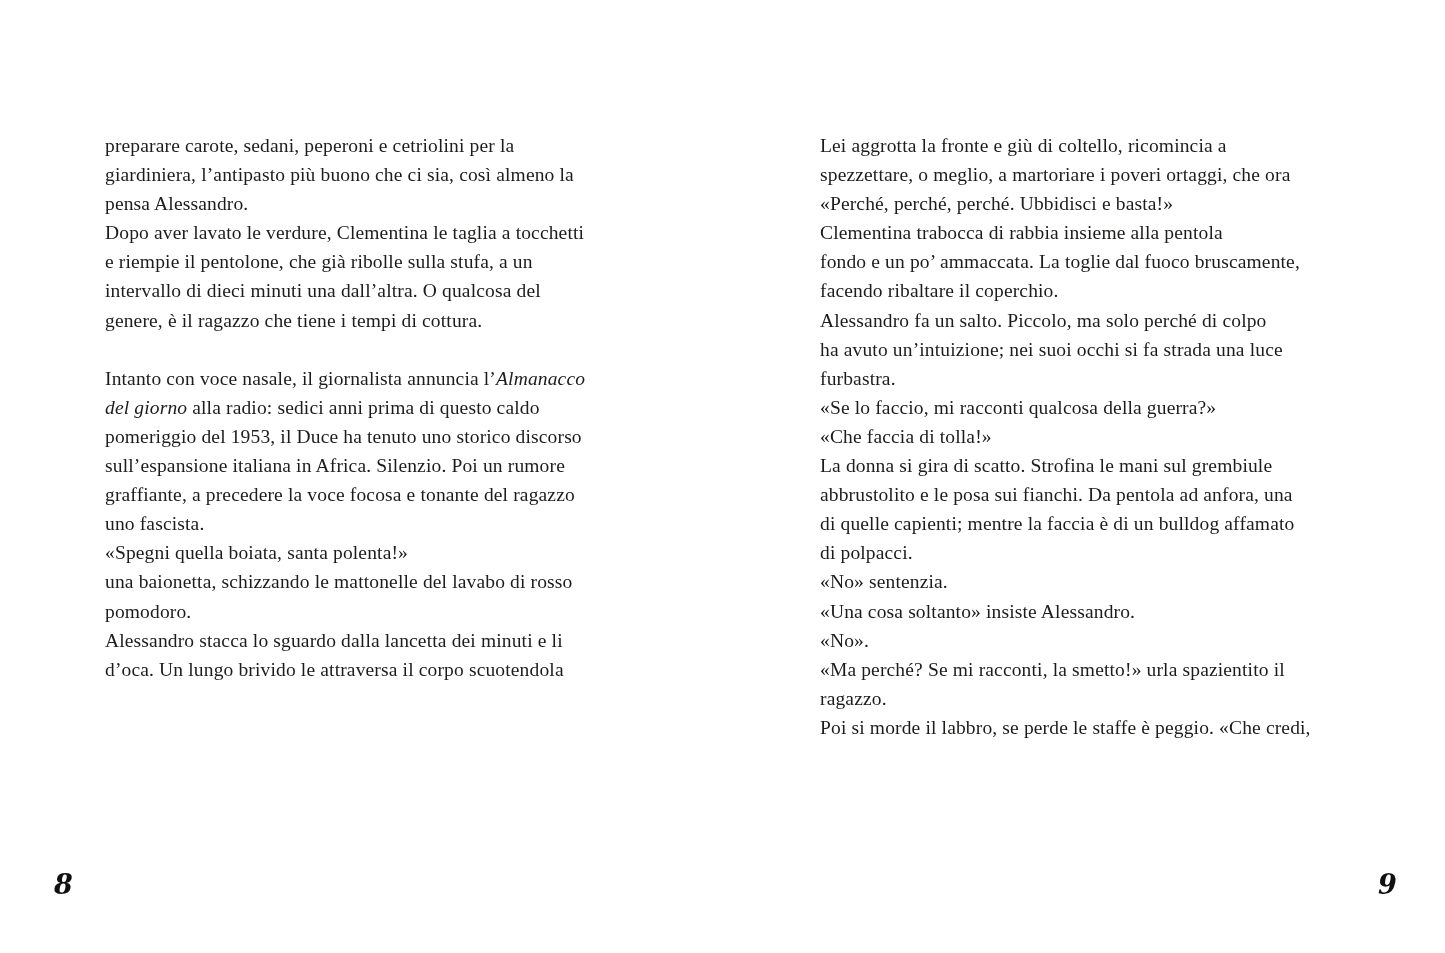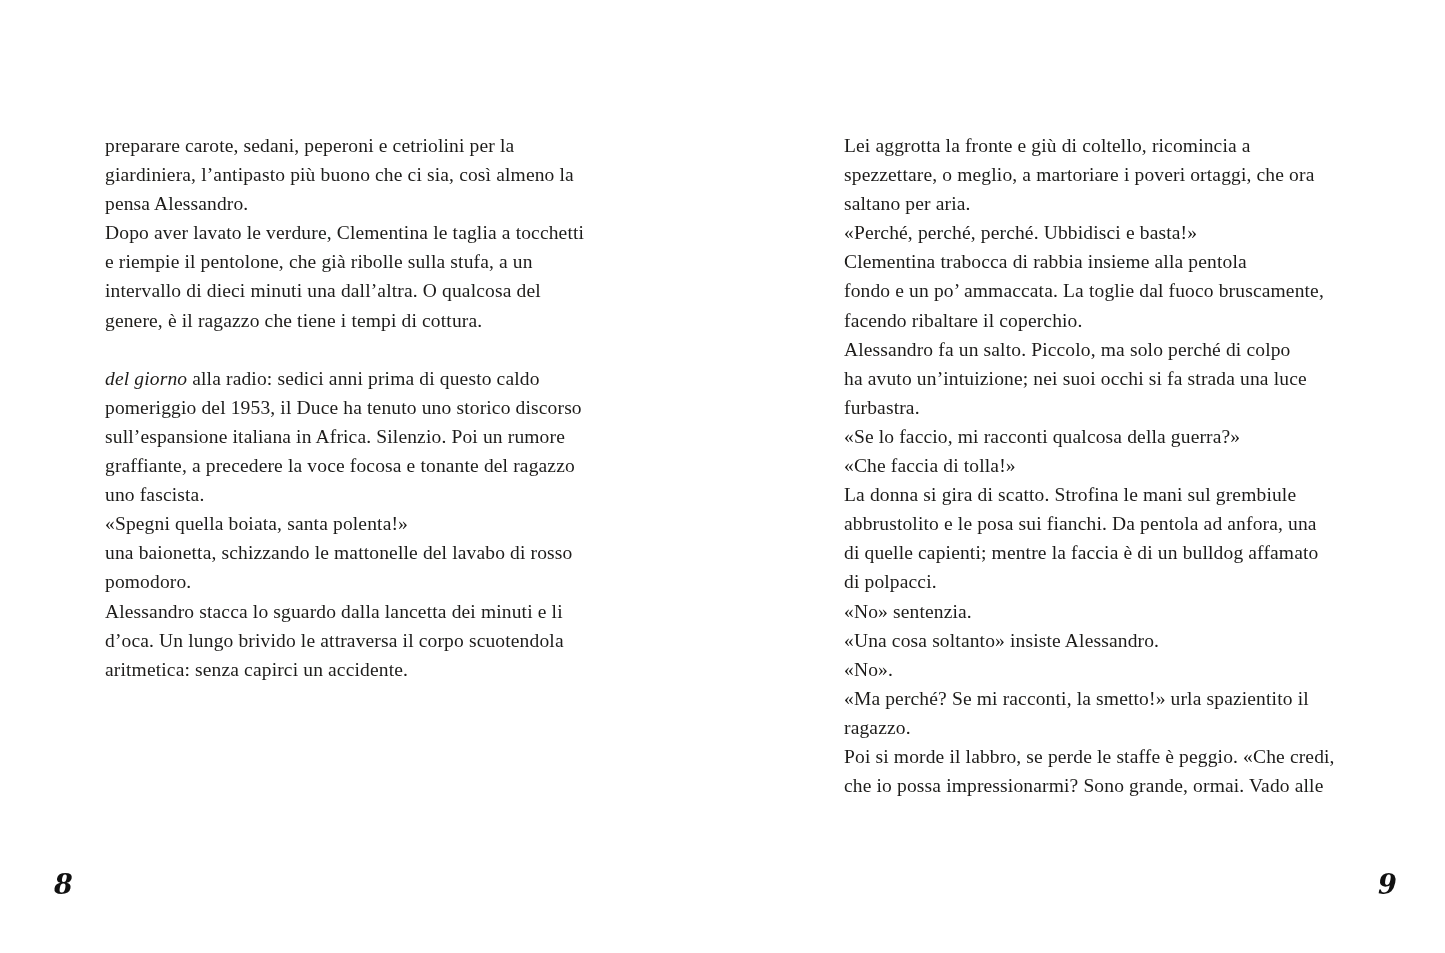--- a/index.html
+++ b/index.html
@@ -20,21 +20,21 @@
   .page-right { left: 723px; }
   .page-text {
     position: absolute;
     top: 131px;
     font-size: 19.5px;
     line-height: 29.1px;
     letter-spacing: 0.15px;
     white-space: nowrap;
   }
   .page-left .page-text  { left: 105px; }
-  .page-right .page-text { left: 97px; margin-left: 24px; }
+  .page-right .page-text { left: 97px; }
   .line { height: 29.1px; }
   .italic { font-style: italic; }
   .page-number {
     position: absolute;
     top: 869px;
     font-size: 27px;
     font-style: italic;
     font-weight: bold;
     font-family: "DejaVu Serif", serif;
     color: #111;
@@ -50,57 +50,55 @@
   <div class="page page-left">
     <div class="page-text">
         <div class="line"><span>preparare carote, sedani, peperoni e cetriolini per la</span></div>
         <div class="line"><span>giardiniera, l’antipasto più buono che ci sia, così almeno la</span></div>
         <div class="line"><span>pensa Alessandro.</span></div>
         <div class="line"><span>Dopo aver lavato le verdure, Clementina le taglia a tocchetti</span></div>
         <div class="line"><span>e riempie il pentolone, che già ribolle sulla stufa, a un</span></div>
         <div class="line"><span>intervallo di dieci minuti una dall’altra. O qualcosa del</span></div>
         <div class="line"><span>genere, è il ragazzo che tiene i tempi di cottura.</span></div>
         <div class="line">&nbsp;</div>
+        <div class="line"><span>Intanto con voce nasale, il giornalista annuncia l’</span><span class="italic">Almanacco</span></div>
         <div class="line"><span class="italic">del giorno</span><span> alla radio: sedici anni prima di questo caldo</span></div>
         <div class="line"><span>pomeriggio del 1953, il Duce ha tenuto uno storico discorso</span></div>
         <div class="line"><span>sull’espansione italiana in Africa. Silenzio. Poi un rumore</span></div>
         <div class="line"><span>graffiante, a precedere la voce focosa e tonante del ragazzo</span></div>
         <div class="line"><span>uno fascista.</span></div>
         <div class="line"><span>«Spegni quella boiata, santa polenta!»</span></div>
         <div class="line"><span>una baionetta, schizzando le mattonelle del lavabo di rosso</span></div>
         <div class="line"><span>pomodoro.</span></div>
         <div class="line"><span>Alessandro stacca lo sguardo dalla lancetta dei minuti e li</span></div>
         <div class="line"><span>d’oca. Un lungo brivido le attraversa il corpo scuotendola</span></div>
-        <div class="line"><span>aritmetica: senza capirci un accidente.</span></div>
       </div>
     <div class="page-number">8</div>
   </div>
 
   <div class="page page-right">
     <div class="page-text">
         <div class="line"><span>Lei aggrotta la fronte e giù di coltello, ricomincia a</span></div>
         <div class="line"><span>spezzettare, o meglio, a martoriare i poveri ortaggi, che ora</span></div>
-        <div class="line"><span>saltano per aria.</span></div>
         <div class="line"><span>«Perché, perché, perché. Ubbidisci e basta!»</span></div>
         <div class="line"><span>Clementina trabocca di rabbia insieme alla pentola</span></div>
         <div class="line"><span>fondo e un po’ ammaccata. La toglie dal fuoco bruscamente,</span></div>
         <div class="line"><span>facendo ribaltare il coperchio.</span></div>
         <div class="line"><span>Alessandro fa un salto. Piccolo, ma solo perché di colpo</span></div>
         <div class="line"><span>ha avuto un’intuizione; nei suoi occhi si fa strada una luce</span></div>
         <div class="line"><span>furbastra.</span></div>
         <div class="line"><span>«Se lo faccio, mi racconti qualcosa della guerra?»</span></div>
         <div class="line"><span>«Che faccia di tolla!»</span></div>
         <div class="line"><span>La donna si gira di scatto. Strofina le mani sul grembiule</span></div>
         <div class="line"><span>abbrustolito e le posa sui fianchi. Da pentola ad anfora, una</span></div>
         <div class="line"><span>di quelle capienti; mentre la faccia è di un bulldog affamato</span></div>
         <div class="line"><span>di polpacci.</span></div>
         <div class="line"><span>«No» sentenzia.</span></div>
         <div class="line"><span>«Una cosa soltanto» insiste Alessandro.</span></div>
         <div class="line"><span>«No».</span></div>
         <div class="line"><span>«Ma perché? Se mi racconti, la smetto!» urla spazientito il</span></div>
         <div class="line"><span>ragazzo.</span></div>
         <div class="line"><span>Poi si morde il labbro, se perde le staffe è peggio. «Che credi,</span></div>
-        <div class="line"><span>che io possa impressionarmi? Sono grande, ormai. Vado alle</span></div>
       </div>
     <div class="page-number">9</div>
   </div>
 
 </div>
 
 </body></html>

